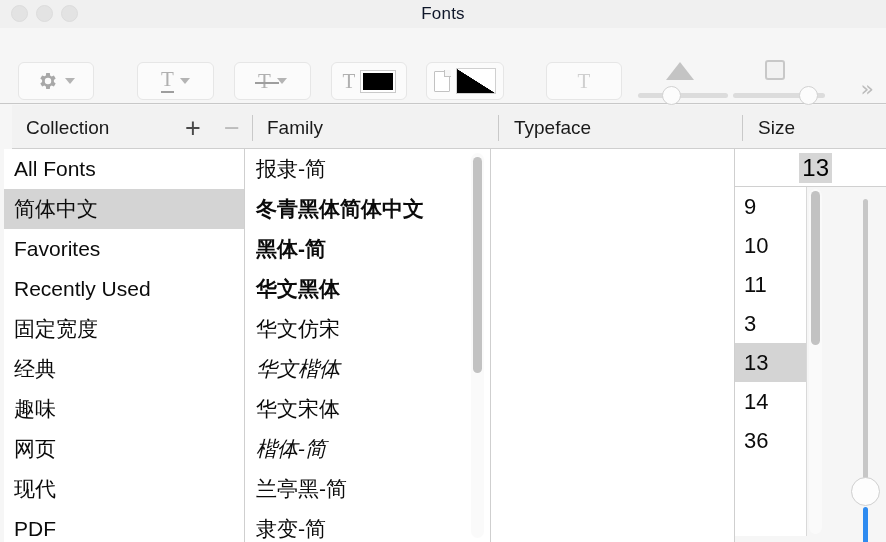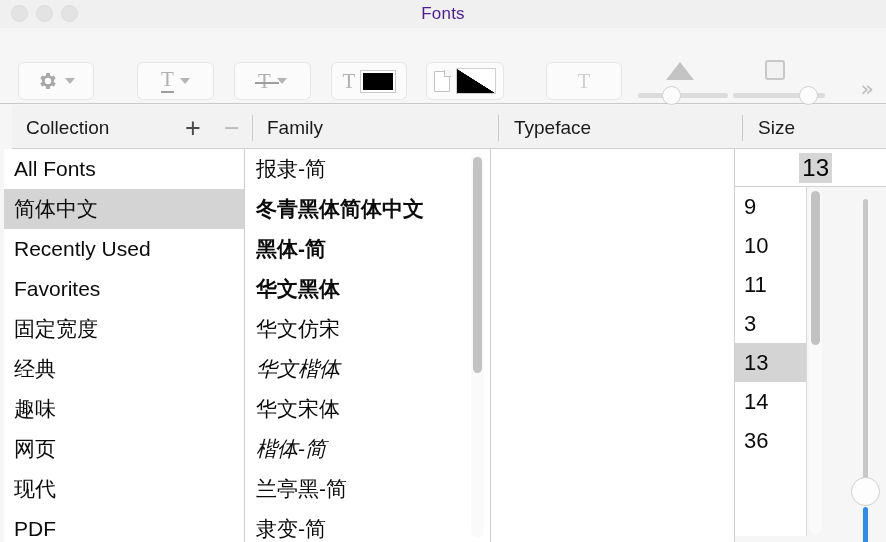--- a/index.html
+++ b/index.html
@@ -24,21 +24,21 @@
     position: absolute; left: 11px; top: 5px;
     display: flex; gap: 8px; align-items: center;
   }
   .light {
     width: 17px; height: 17px; border-radius: 50%;
     background: #e3e3e3; border: 1px solid #dcdcdc;
   }
   #window-title {
     position: absolute; left: 0; top: 0; width: 886px; height: 28px;
     line-height: 28px; text-align: center;
-    font-size: 17px; color: #4c1d95; letter-spacing: .2px;
+    font-size: 17px; color: #0f172a; letter-spacing: .2px;
   }
 
   
   #toolbar {
     position: absolute; left: 0; top: 28px; width: 886px; height: 76px;
     background: #f6f6f6;
     border-bottom: 1px solid #c8c8c8;
   }
   .tb-btn {
     position: absolute; top: 34px; height: 38px;
@@ -278,22 +278,22 @@
     <span class="col-title" style="left:502px;">Typeface</span>
     <span class="col-sep" style="left:730px;"></span>
     <span class="col-title" style="left:746px;">Size</span>
   </div>
 
   <div id="panes">
 
     <div class="pane" id="pane-collection">
       <div class="row">All Fonts</div>
       <div class="row sel">简体中文</div>
+      <div class="row">Favorites</div>
       <div class="row">Recently Used</div>
-      <div class="row">Favorites</div>
       <div class="row">固定宽度</div>
       <div class="row">经典</div>
       <div class="row">趣味</div>
       <div class="row">网页</div>
       <div class="row">现代</div>
       <div class="row">PDF</div>
     </div>
 
     <div class="pane" id="pane-family">
       <div class="row fam f-li">报隶-简</div>

